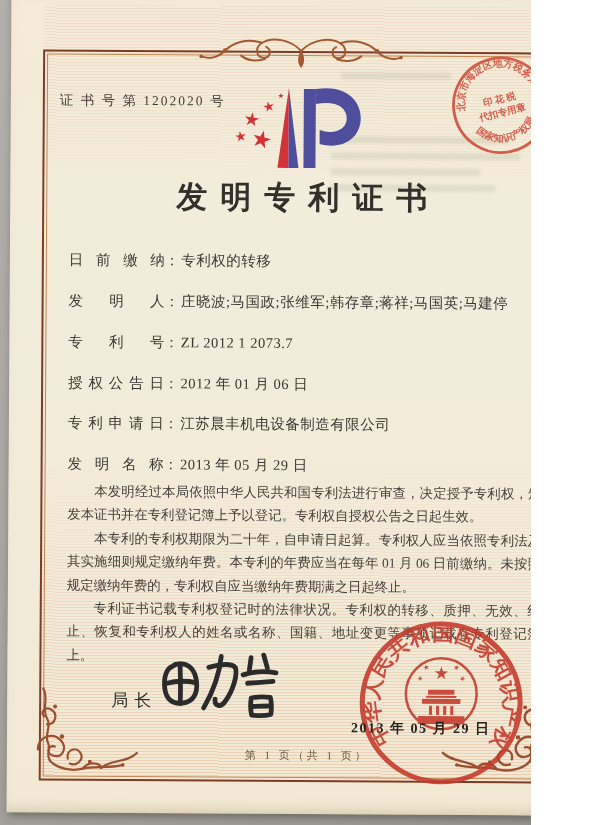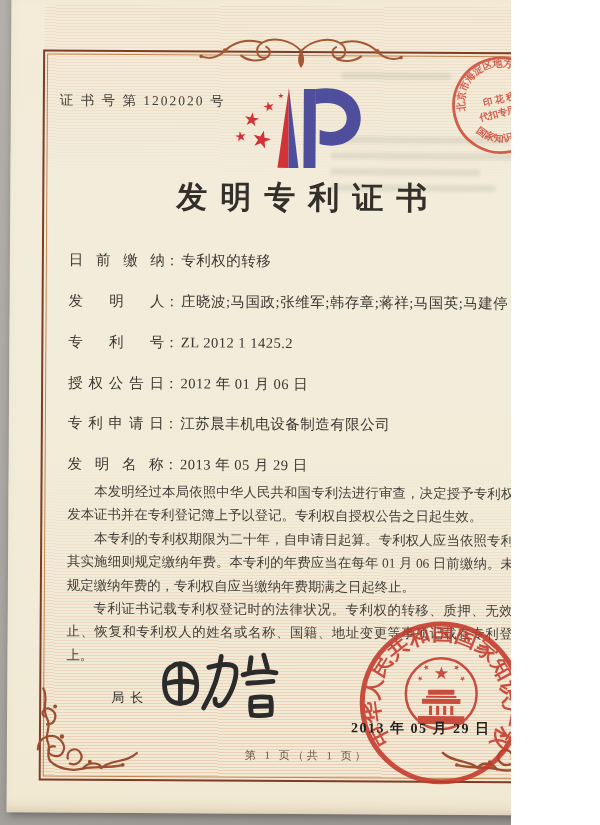--- a/index.html
+++ b/index.html
@@ -1,19 +1,20 @@
 <!DOCTYPE html>
 <html><head>
 <meta charset="utf-8">
 <style>
   html,body{margin:0;padding:0;}
   .canvas{
     position:relative; width:511px; height:825px; overflow:hidden;
     background:linear-gradient(145deg,#b3b0ab 0%,#a8a5a0 55%,#989590 100%);
     font-family:"Liberation Serif","DejaVu Serif",serif;
+    padding-left:20px;
   }
   .paper{
     position:absolute; left:9px; top:-6px; width:583px; height:820px;
     background:linear-gradient(180deg,#f4ebd7 0,#f3ebd8 80px,#f2ecda 200px,#f1ebd8 560px,#f2e9d3 100%);
     transform:rotate(0.35deg); transform-origin:50% 50%;
     box-shadow:inset -12px 0 20px -10px rgba(130,95,60,.30), inset 0 -10px 16px -10px rgba(130,95,60,.25), 2px 3px 8px rgba(40,35,30,.45);
   }
   
   .stripes{position:absolute; pointer-events:none;}
   .stripes-top{
@@ -37,21 +38,21 @@
   .cert-no{position:absolute; left:49px; top:99px; font-size:13.5px; letter-spacing:2px; color:#423d36;}
   .page-title{position:absolute; left:32px; top:183px; width:500px; text-align:center; padding-left:16px;
     font-size:31px; font-weight:600; letter-spacing:13px; color:#33302b;}
   .field-row{position:absolute; left:59px; font-size:14.5px; color:#3b3732; white-space:nowrap;}
   .field-label{display:inline-block; width:96px; text-align:justify; text-align-last:justify; vertical-align:bottom;}
   .field-colon{margin-right:2px;}
   .field-value{letter-spacing:.5px;}
   .body-text{position:absolute; left:59px; top:487px; width:474px; font-size:13.4px; line-height:23.4px;
     color:#45403a; text-align:justify;}
   .body-text p{margin:0; text-indent:2em;}
-  .director{position:absolute; left:104px; top:696px; font-size:13px; letter-spacing:6px; color:#2f2c28;}
+  .director{position:absolute; left:104px; top:696px; font-size:17px; letter-spacing:6px; color:#2f2c28;}
   .signature{position:absolute; left:142px; top:650px; transform:rotate(-2deg); z-index:4;}
   .issue-date{position:absolute; left:344px; top:725px; font-size:14px; letter-spacing:1.5px; color:#24211e; z-index:6; font-weight:600;}
   .page-footer{position:absolute; left:32px; top:754px; width:500px; text-align:center; padding-left:18px;
     font-size:11px; letter-spacing:3px; color:#6d5546; z-index:3;}
   .sipo-logo{position:absolute; left:224px; top:86px;}
   .tax-stamp{position:absolute; left:438px; top:58px; transform:rotate(-14deg); opacity:.85; z-index:5;}
   .sipo-seal{position:absolute; left:348px; top:622px; opacity:.88; z-index:5;}
 </style>
 </head>
 <body>
@@ -174,21 +175,21 @@
 
     <div class="page-title">发明专利证书</div>
 
     <div class="field-row" style="top:258px;">
       <span class="field-label">日前缴纳</span><span class="field-colon">：</span><span class="field-value">专利权的转移</span>
     </div>
     <div class="field-row" style="top:299px;">
       <span class="field-label">发明人</span><span class="field-colon">：</span><span class="field-value">庄晓波;马国政;张维军;韩存章;蒋祥;马国英;马建停</span>
     </div>
     <div class="field-row" style="top:340px;">
-      <span class="field-label">专利号</span><span class="field-colon">：</span><span class="field-value">ZL 2012 1 1425.2</span>
+      <span class="field-label">专利号</span><span class="field-colon">：</span><span class="field-value">ZL 2012 1 2073.7</span>
     </div>
     <div class="field-row" style="top:381px;">
       <span class="field-label">授权公告日</span><span class="field-colon">：</span><span class="field-value">2012 年 01 月 06 日</span>
     </div>
     <div class="field-row" style="top:421px;">
       <span class="field-label">专利申请日</span><span class="field-colon">：</span><span class="field-value">江苏晨丰机电设备制造有限公司</span>
     </div>
     <div class="field-row" style="top:462px;">
       <span class="field-label">发明名称</span><span class="field-colon">：</span><span class="field-value">2013 年 05 月 29 日</span>
     </div>

